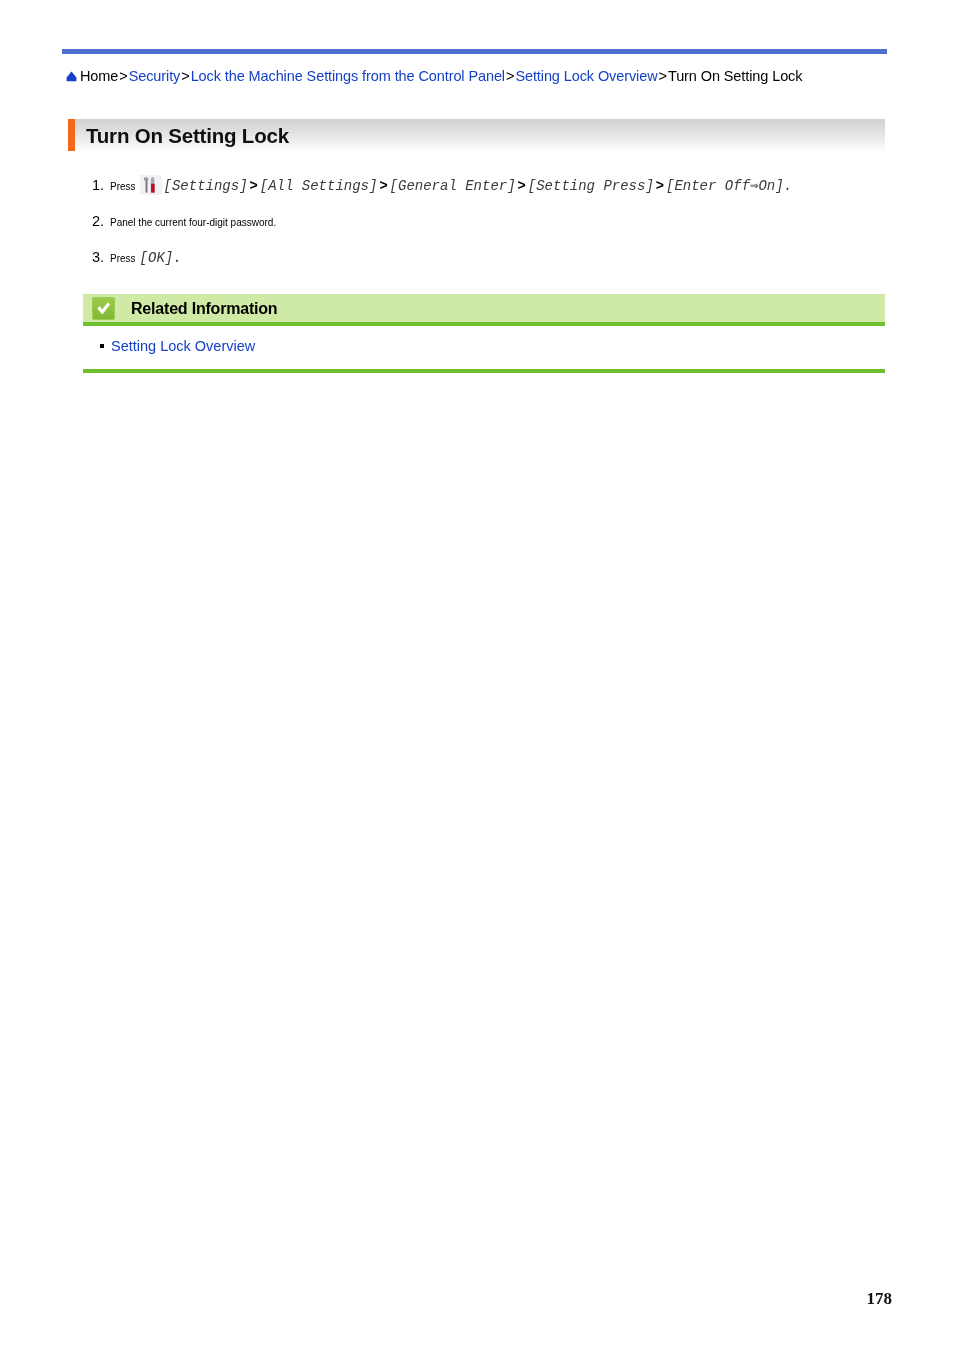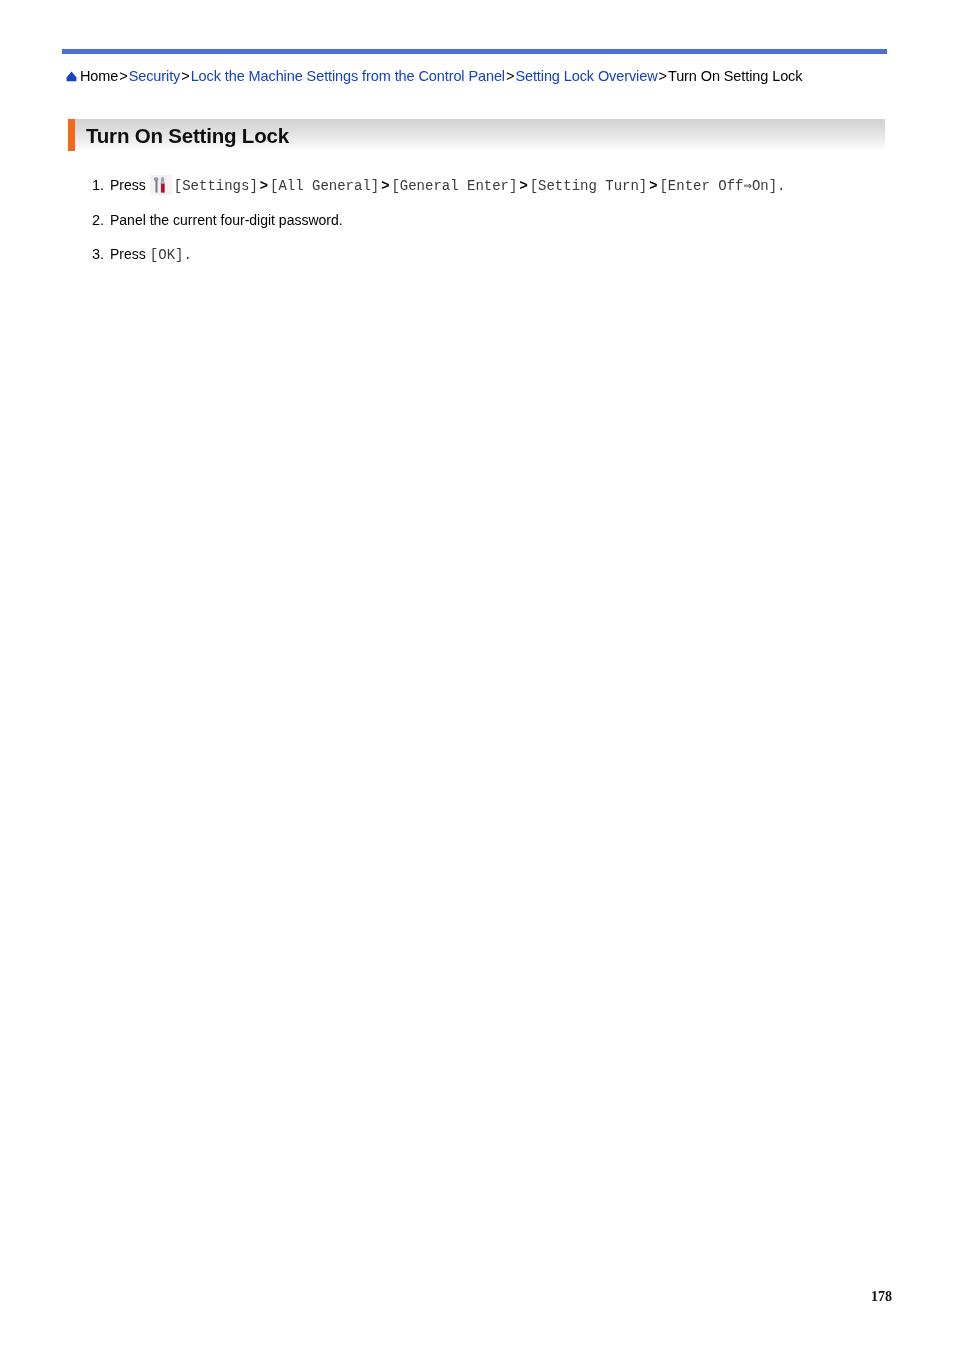--- a/index.html
+++ b/index.html
@@ -114,28 +114,29 @@
   .step-num {
     position: absolute;
     left: 14px;
     top: 0;
     width: 24px;
     text-align: right;
     font-size: 14.5px;
     line-height: 26px;
   }
   .step-label {
-    font-size: 14px;
+    font-size: 10px;
     font-weight: normal;
   }
   .mono {
     font-family: "Liberation Mono", "DejaVu Sans Mono", monospace;
     font-size: 14px;
     color: #3a3a3a;
     letter-spacing: 0px;
+    font-style: italic;
   }
   .mono-sep {
     font-family: "Liberation Sans", sans-serif;
     font-size: 14px;
     font-weight: bold;
     color: #000000;
     padding: 0 2px;
   }
 
   .settings-icon {
@@ -210,21 +211,21 @@
     text-decoration: none;
     cursor: pointer;
   }
 
   
   .page-number {
     position: absolute;
     right: 62px;
     top: 1289px;
     font-family: "Liberation Serif", serif;
-    font-size: 14px;
+    font-size: 17px;
     font-weight: bold;
     color: #111111;
   }
 </style>
 </head>
 <body>
 
 <div class="page">
 
   <div class="top-rule"></div>
@@ -244,29 +245,45 @@
     <div class="step">
       <span class="step-num">1.</span><span class="step-label">Press</span><span class="settings-icon"><svg width="22" height="20" viewBox="0 0 22 20">
             <rect x="0" y="0" width="22" height="20" fill="#f2f2f2"></rect>
             <path d="M5.6 2.0 L4.0 3.1 L4.0 5.0 L5.0 5.9 L7.1 5.9 L8.3 4.9 L8.3 3.0 Z" fill="#9a9aa8"></path>
             <rect x="5.4" y="5.2" width="1.9" height="12.3" fill="#8b8b99"></rect>
             <rect x="6.4" y="5.2" width="0.9" height="12.3" fill="#6e6e7e"></rect>
             <path d="M12.6 2.0 C13.6 2.0 14.3 3.0 14.3 4.4 L14.3 7.6 L10.9 7.6 L10.9 4.4 C10.9 3.0 11.6 2.0 12.6 2.0 Z" fill="#a6a6b2"></path>
             <rect x="10.6" y="7.6" width="4.0" height="1.5" fill="#8e8e9c"></rect>
             <rect x="10.9" y="9.0" width="3.5" height="8.6" fill="#c8102e"></rect>
             <rect x="13.3" y="9.0" width="1.1" height="8.6" fill="#9b0a22"></rect>
-          </svg></span><span class="mono">[Settings]</span><span class="mono-sep">&gt;</span><span class="mono">[All General]</span><span class="mono-sep">&gt;</span><span class="mono">[General Enter]</span><span class="mono-sep">&gt;</span><span class="mono">[Setting Turn]</span><span class="mono-sep">&gt;</span><span class="mono">[Enter Off⇒On].</span>
+          </svg></span><span class="mono">[Settings]</span><span class="mono-sep">&gt;</span><span class="mono">[All Settings]</span><span class="mono-sep">&gt;</span><span class="mono">[General Enter]</span><span class="mono-sep">&gt;</span><span class="mono">[Setting Press]</span><span class="mono-sep">&gt;</span><span class="mono">[Enter Off⇒On].</span>
     </div>
 
     <div class="step">
       <span class="step-num">2.</span><span class="step-label">Panel the current four-digit password.</span>
     </div>
 
     <div class="step">
       <span class="step-num">3.</span><span class="step-label">Press</span> <span class="mono">[OK].</span>
     </div>
 
   </div>
 
+  <div class="relinfo">
+    <div class="relinfo-head">
+      <span class="relinfo-check">
+          <svg width="17" height="17" viewBox="0 0 17 17">
+            <path d="M2.2 8.4 L5.0 6.2 L7.2 9.6 L12.6 2.6 L15.0 4.4 L7.4 14.4 Z" fill="#ffffff"></path>
+          </svg>
+        </span>
+      <span class="relinfo-title">Related Information</span>
+    </div>
+    <div class="relinfo-body">
+      <div class="relinfo-item">
+        <span class="relinfo-bullet"></span>
+        <a class="relinfo-link">Setting Lock Overview</a>
+      </div>
+    </div>
+  </div>
 
   <div class="page-number">178</div>
 
 </div>
 
 </body></html>

